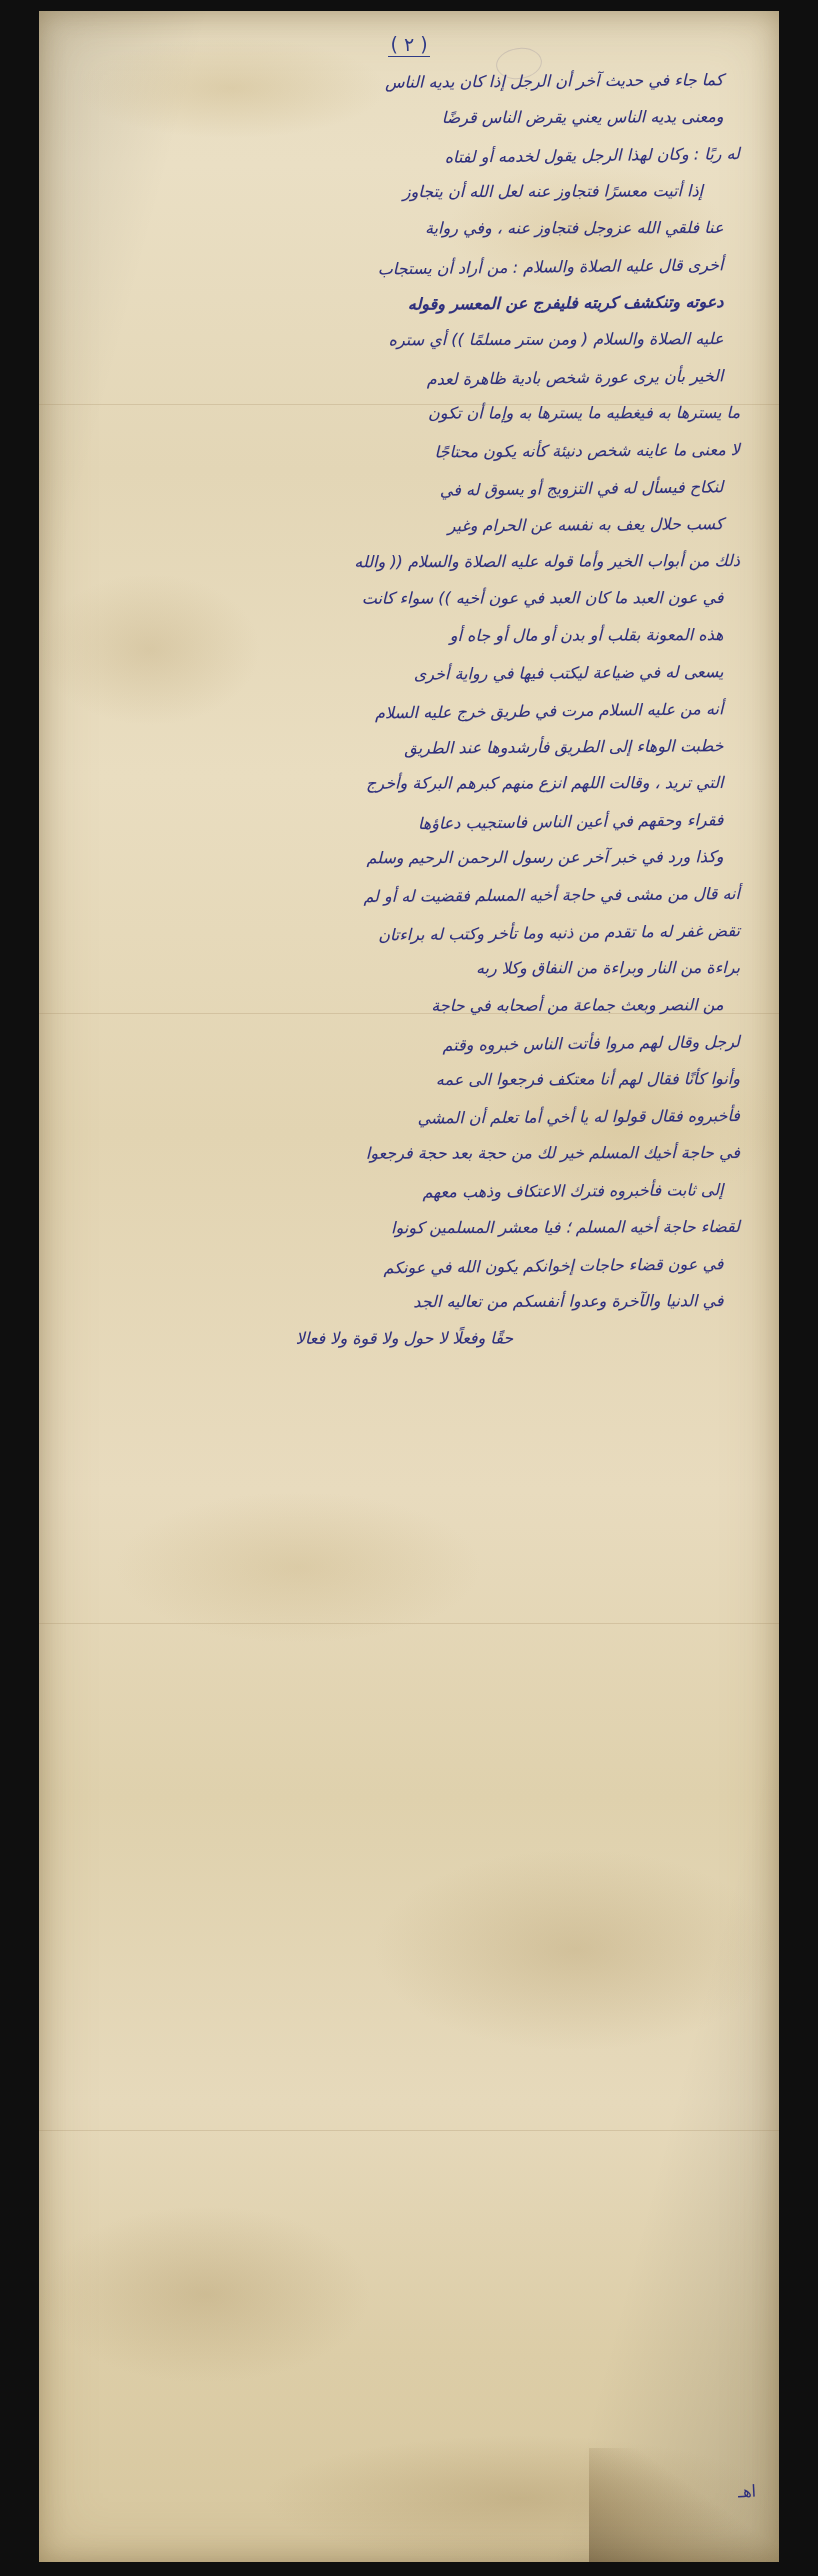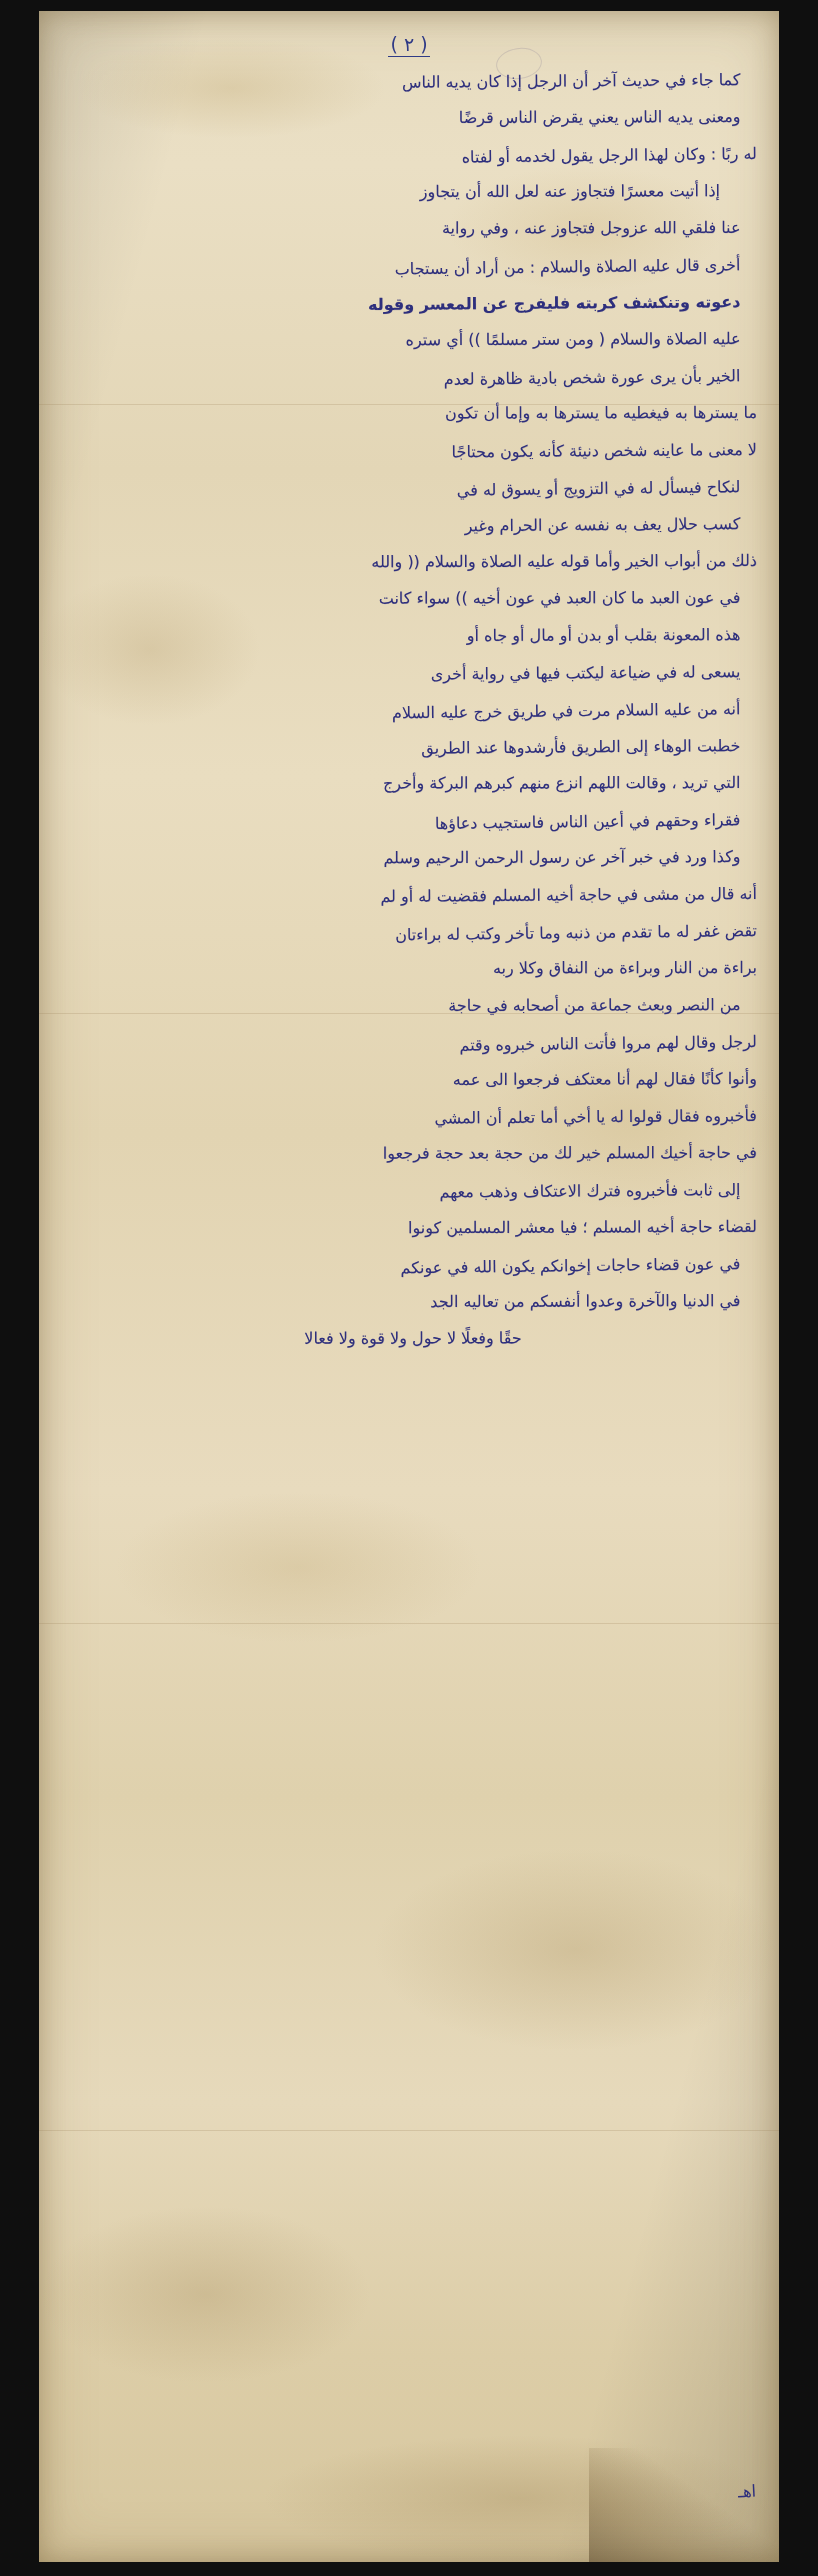--- a/index.html
+++ b/index.html
@@ -94,24 +94,25 @@
     border: 1.3px solid rgba(120, 110, 140, 0.22);
     border-radius: 50%;
     transform: rotate(-8deg);
     pointer-events: none;
   }
 
   
   .text-block {
     position: absolute;
     left: 30px;
-    right: 22px;
+    right: 39px;
     top: 61px;
     direction: rtl;
     text-align: right;
+    font-style: italic;
   }
 
   .line {
     position: relative;
     color: #2e2f7d;
     font-family: "DejaVu Sans", sans-serif;
     font-size: 16px;
     line-height: 1.06;
     height: 37px;
     white-space: nowrap;

